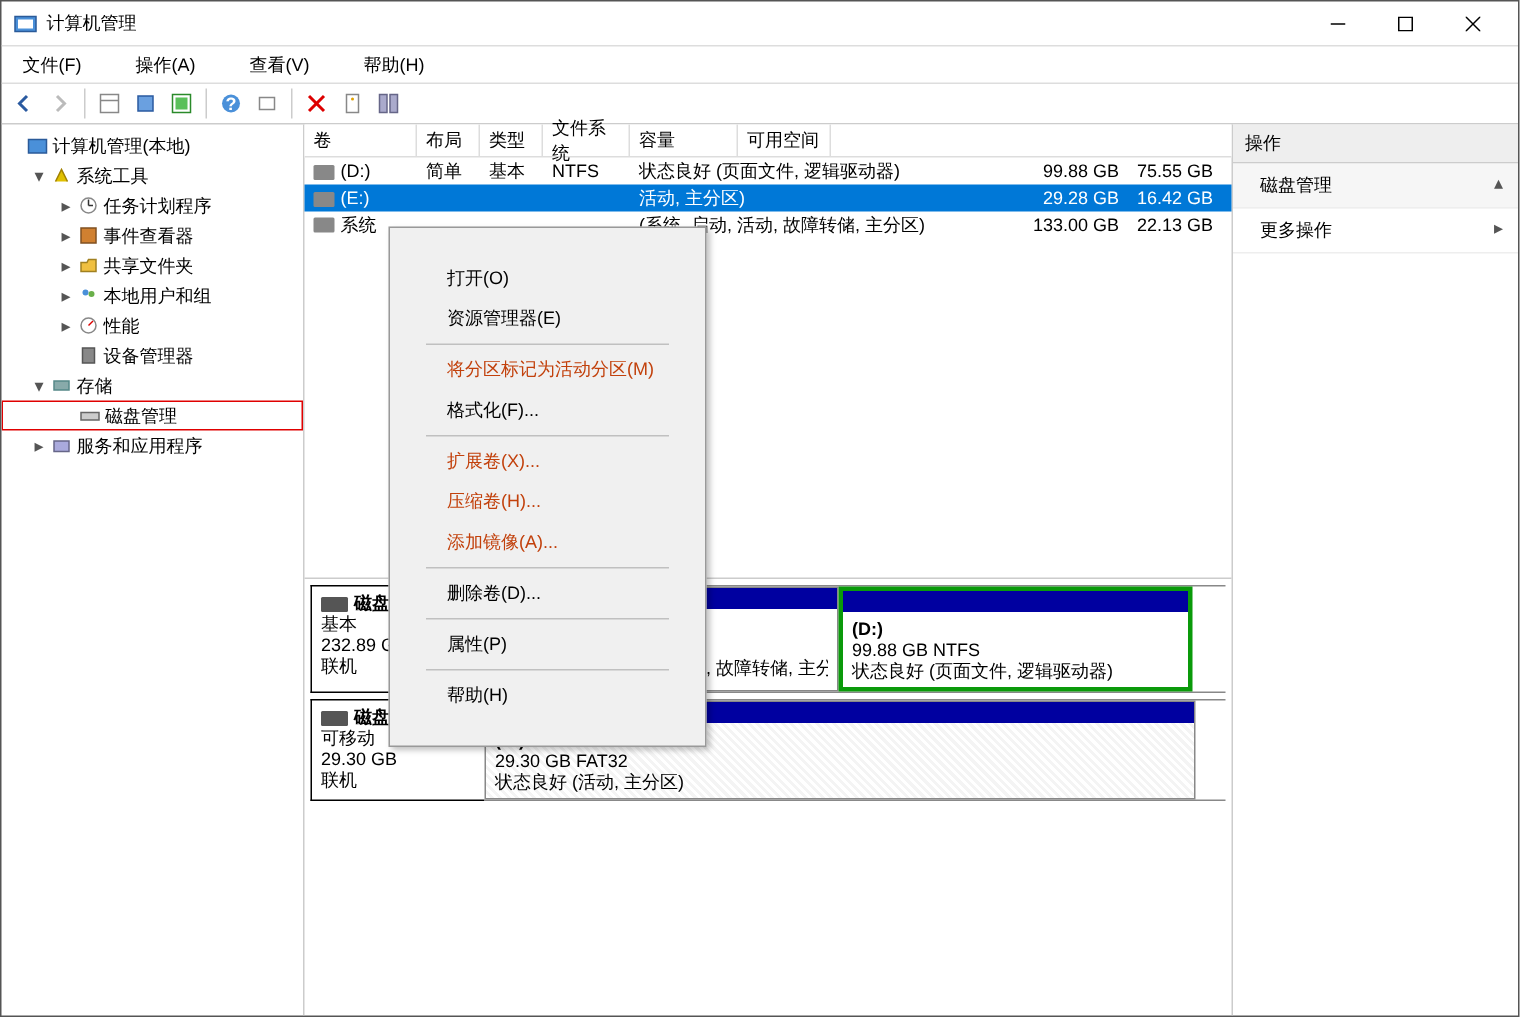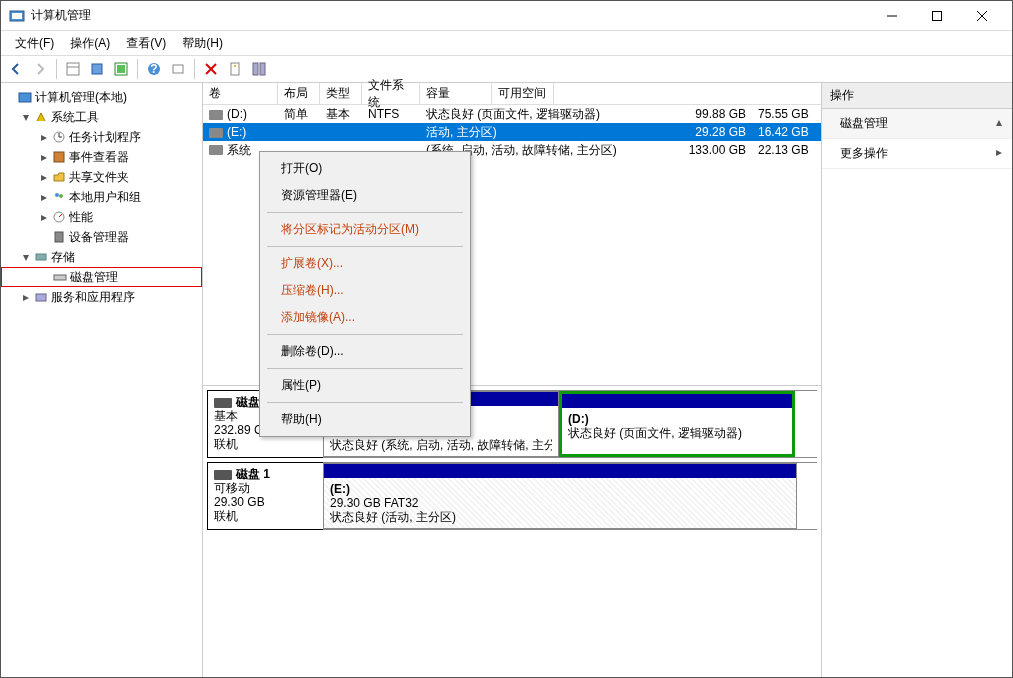--- a/index.html
+++ b/index.html
@@ -2,21 +2,21 @@
 <html><head>
 <meta charset="utf-8">
 <style>
 * { box-sizing: border-box; margin: 0; padding: 0; font-family: "Microsoft YaHei", "Segoe UI", sans-serif; font-size: 12px; }
 body { background: #fff; width: 1013px; height: 678px; overflow: hidden; border: 1px solid #555; position: relative; }
 .titlebar { height: 30px; display: flex; align-items: center; padding: 0 8px; border-bottom: 1px solid #ddd; }
 .titlebar .icon { width: 16px; height: 16px; margin-right: 6px; display: inline-flex; align-items: center; justify-content: center; }
 .titlebar .title { flex: 1; }
 .winbtns { display: flex; }
 .winbtn { width: 45px; height: 30px; display: flex; align-items: center; justify-content: center; }
-.menubar { height: 24px; display: flex; align-items: center; padding: 0 6px; }
+.menubar { height: 24px; display: flex; align-items: center; padding: 0 6px; gap: 20px; }
 .menubar span { padding: 2px 8px; }
 .toolbar { height: 28px; display: flex; align-items: center; padding: 2px 4px; border-top: 1px solid #ddd; border-bottom: 1px solid #ccc; gap:2px;}
 .tbtn { width: 22px; height: 22px; border: 1px solid transparent; display: flex; align-items: center; justify-content: center; }
 .tsep { width: 1px; height: 20px; background: #ccc; margin: 0 3px; }
 .content { display: flex; height: calc(100% - 30px - 24px - 28px); }
 .tree { width: 202px; border-right: 1px solid #ccc; padding: 4px 0; overflow: auto; }
 .tree-item { display: flex; align-items: center; height: 20px; padding: 0 2px; white-space: nowrap; }
 .tree-item .exp { width: 14px; text-align: center; color: #555; }
 .tree-item .icon { width: 16px; height: 16px; margin-right: 2px; display:inline-flex; align-items:center; justify-content:center;}
 .tree-item.l0 { padding-left: 2px; }
@@ -39,21 +39,21 @@
 .part { border:1px solid #888; display:flex; flex-direction:column; }
 .part .hdr { height:14px; background:#0000a0; }
 .part .body { flex:1; padding:4px 6px; font-size:11px; line-height:14px; background: repeating-linear-gradient(45deg,#fff,#fff 2px,#f4f4f4 2px,#f4f4f4 4px);}
 .part.plain .body { background:#fff; }
 .part .pname { font-weight:bold; }
 .part.green { border:3px solid #0a9a0a; }
 .actions { width: 190px; }
 .act-h { background:#eee; border-bottom:1px solid #ccc; padding:4px 8px; font-size:12px;}
 .act-row { display:flex; justify-content:space-between; padding:6px 10px 6px 18px; border-bottom:1px solid #eee;}
 .act-row .arr { color:#555; }
-.ctx { position:absolute; top:150px; left:258px; width:212px; background:#f0f0f0; border:1px solid #999; box-shadow:2px 2px 4px rgba(0,0,0,0.25); z-index:10; padding:3px;}
+.ctx { position:absolute; top:150px; left:258px; width:212px; background:#f0f0f0; border:1px solid #999; box-shadow:2px 2px 4px rgba(0,0,0,0.25); z-index:10; padding:20px;}
 .ctx-item { padding:5px 18px; white-space:nowrap;}
 .ctx-item.disabled { color:#c2410c; }
 .ctx-item.red { border:1px solid #e00000; }
 .ctx-sep { height:1px; background:#c0c0c0; margin:3px 4px; }
 .diskicon { width:14px; height:10px; background:#888; border-radius:1px; display:inline-block; margin-right:4px; vertical-align:middle;}
 .diskicon.sm { background:#555; width:18px; height:10px;}
 svg { display:block; }
 </style>
 </head>
 <body>
@@ -317,20 +317,21 @@
             <div class="body">
               <div class="pname">系统  (C:)</div>
               <div>133.00 GB NTFS</div>
               <div style="white-space:nowrap;overflow:hidden;">状态良好 (系统, 启动, 活动, 故障转储, 主分区)</div>
             </div>
           </div>
           <div class="part green plain" style="width:236px;">
             <div class="hdr"></div>
             <div class="body">
               <div class="pname">(D:)</div>
+              <div>99.88 GB NTFS</div>
               <div>状态良好 (页面文件, 逻辑驱动器)</div>
             </div>
           </div>
         </div>
       </div>
 
       <div class="disk-block">
         <div class="disk-info">
           <div><span class="diskicon sm"></span><span class="dname">磁盘 1</span></div>
           <div>可移动</div>
@@ -362,20 +363,21 @@
         <span class="arr">▸</span>
     </div>
   </div>
 </div>
 
 <div class="ctx">
   <div class="ctx-item">打开(O)</div>
   <div class="ctx-item">资源管理器(E)</div>
   <div class="ctx-sep"></div>
   <div class="ctx-item disabled">将分区标记为活动分区(M)</div>
+  <div class="ctx-item">格式化(F)...</div>
   <div class="ctx-sep"></div>
   <div class="ctx-item disabled">扩展卷(X)...</div>
   <div class="ctx-item disabled">压缩卷(H)...</div>
   <div class="ctx-item disabled">添加镜像(A)...</div>
   <div class="ctx-sep"></div>
   <div class="ctx-item">删除卷(D)...</div>
   <div class="ctx-sep"></div>
   <div class="ctx-item">属性(P)</div>
   <div class="ctx-sep"></div>
   <div class="ctx-item">帮助(H)</div>

